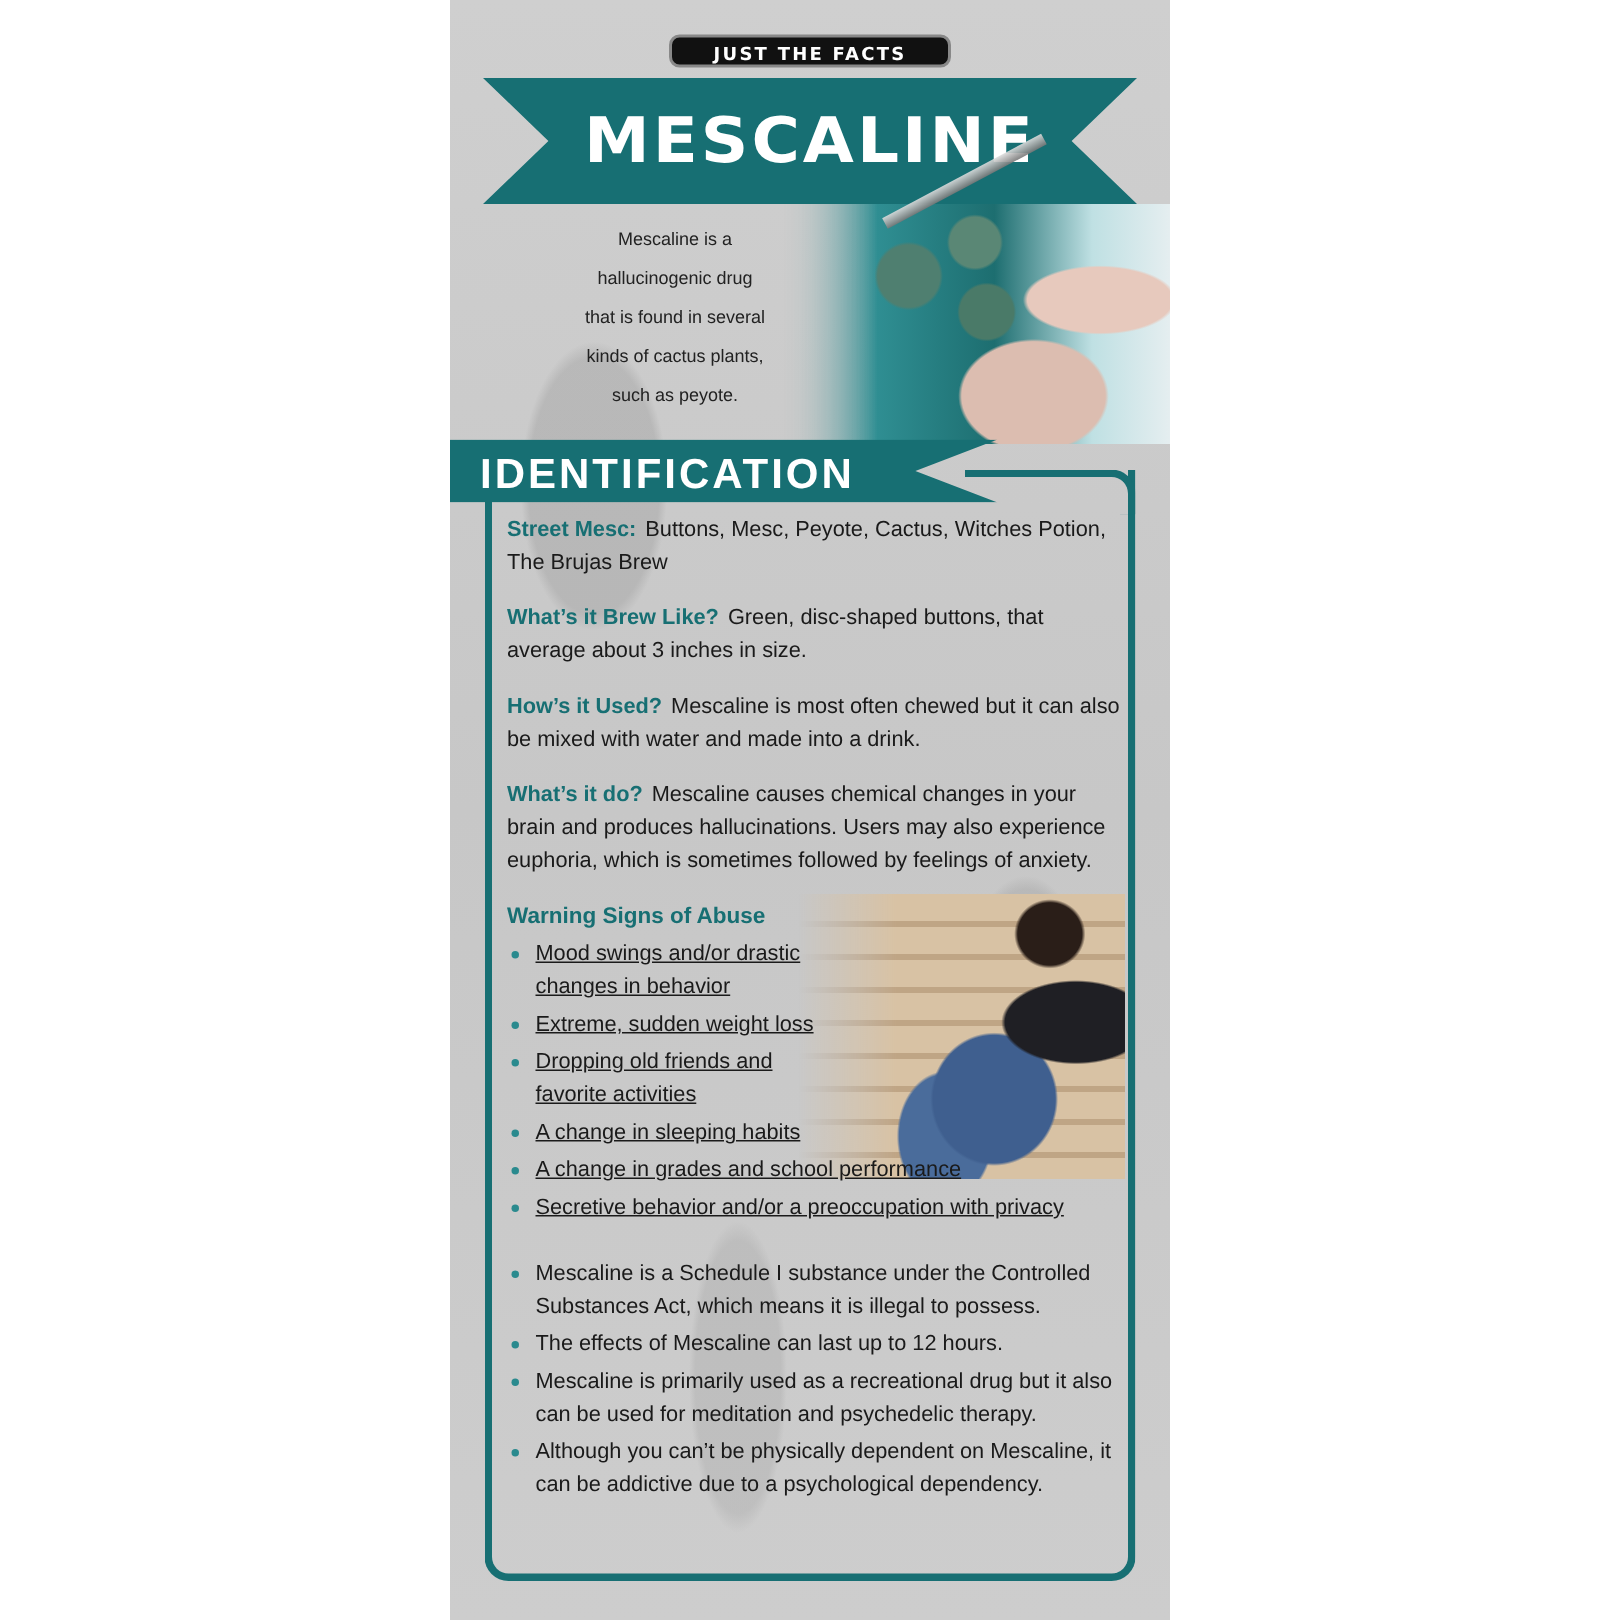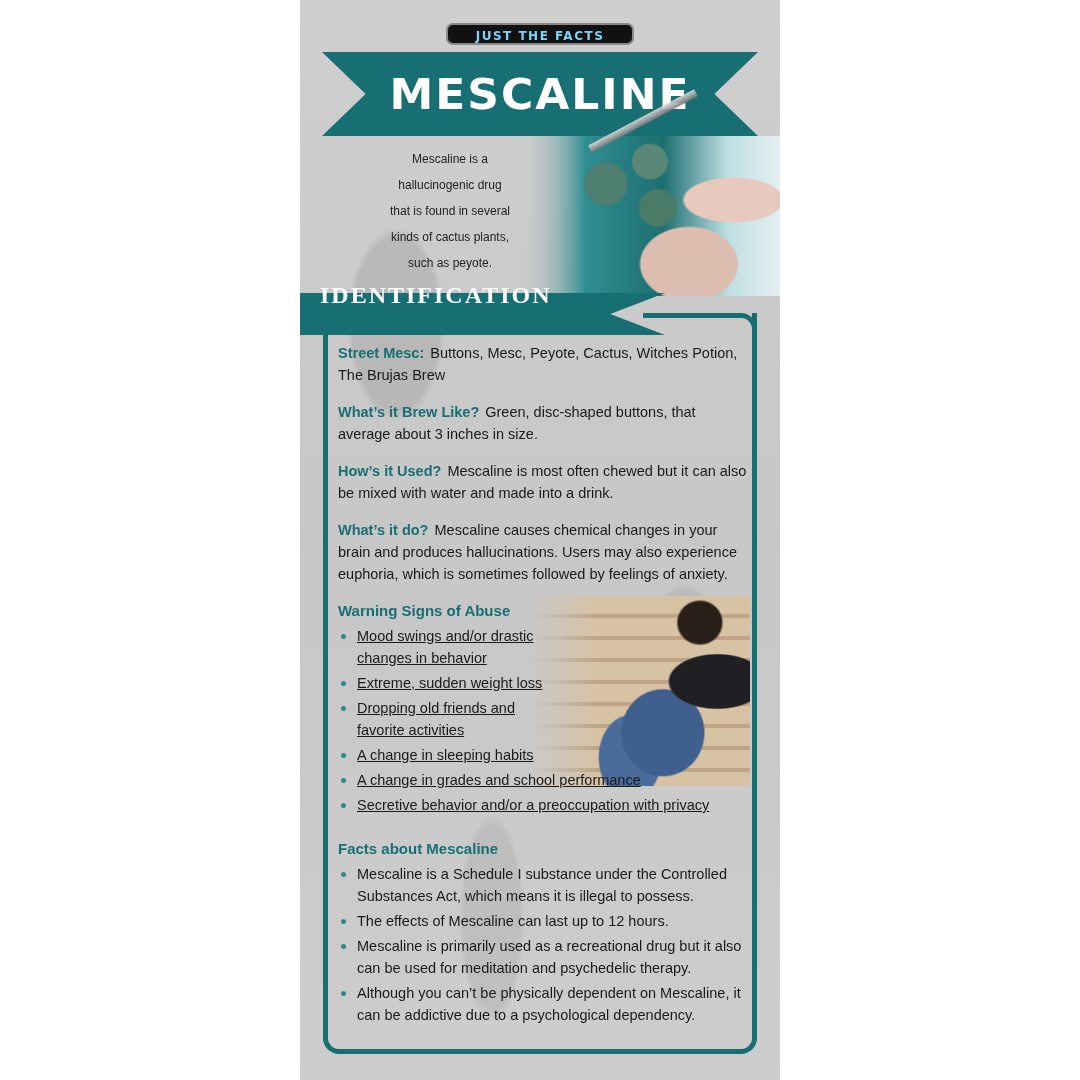--- a/index.html
+++ b/index.html
@@ -13,21 +13,21 @@
       radial-gradient(ellipse at 20% 30%, rgba(150,150,150,0.35) 0 8%, transparent 9%),
       radial-gradient(ellipse at 80% 60%, rgba(150,150,150,0.3) 0 6%, transparent 7%),
       radial-gradient(ellipse at 40% 85%, rgba(160,160,160,0.3) 0 7%, transparent 8%),
       radial-gradient(ellipse at 70% 20%, rgba(160,160,160,0.25) 0 5%, transparent 6%),
       linear-gradient(180deg, #cfcfcf 0%, #c7c7c7 50%, #cdcdcd 100%);
     overflow:hidden;
   }
   .pill {
     position:absolute; left:146px; top:23px; width:188px; height:22px;
     background:#111; border:2px solid #888; border-radius:7px;
-    color:#7dd3fc; font-family:"DejaVu Sans", sans-serif; font-weight:bold;
+    color:#ffffff; font-family:"DejaVu Sans", sans-serif; font-weight:bold;
     font-size:12px; letter-spacing:1.5px; text-align:center; line-height:22px;
     box-sizing:border-box;
   }
   .banner {
     position:absolute; left:22px; top:52px; width:436px; height:84px;
     background:#176f73;
     clip-path: polygon(0 0, 100% 0, 90% 50%, 100% 100%, 0 100%, 10% 50%);
     display:flex; align-items:center; justify-content:center;
   }
   .banner-title {
@@ -55,22 +55,22 @@
     position:absolute; left:290px; top:145px; width:120px; height:8px;
     background:linear-gradient(#ddd,#777); transform:rotate(-28deg); transform-origin:left center;
     opacity:0.9;
   }
   .section-banner {
     position:absolute; left:0; top:293px; width:365px; height:42px;
     background:#176f73;
     clip-path: polygon(0 0, 92% 0, 100% 0, 85% 50%, 100% 100%, 0 100%);
   }
   .section-title {
-    position:absolute; left:20px; top:282px; color:#fff; font-weight:bold;
-    font-size:24px; letter-spacing:2px; font-family:Liberation Serif, serif;
+    position:absolute; left:20px; top:300px; color:#fff; font-weight:bold;
+    font-size:28px; letter-spacing:2px; font-family:Liberation Sans, sans-serif;
   }
   .frame {
     position:absolute; left:23px; top:313px; width:434px; height:741px;
     border:5px solid #176f73; border-top:none; border-radius:0 0 16px 16px;
     box-sizing:border-box;
   }
   .frame-top {
     position:absolute; left:343px; top:313px; width:114px; height:30px;
     border-top:5px solid #176f73; border-right:5px solid #176f73;
     border-radius:0 16px 0 0; box-sizing:border-box;
@@ -149,21 +149,20 @@
     <div class="subhead">Warning Signs of Abuse</div>
     <ul class="warn-list" style="margin-bottom:22px;">
       <li>Mood swings and/or drastic changes in behavior</li>
       <li>Extreme, sudden weight loss</li>
       <li>Dropping old friends and favorite activities</li>
       <li>A change in sleeping habits</li>
       <li class="wide">A change in grades and school performance</li>
       <li class="wide">Secretive behavior and/or a preoccupation with privacy</li>
     </ul>
 
-    <div class="subhead">Facts about Mescaline</div>
     <ul>
       <li>Mescaline is a Schedule I substance under the Controlled Substances Act, which means it is illegal to possess.</li>
       <li>The effects of Mescaline can last up to 12 hours.</li>
       <li>Mescaline is primarily used as a recreational drug but it also can be used for meditation and psychedelic therapy.</li>
       <li>Although you can’t be physically dependent on Mescaline, it can be addictive due to a psychological dependency.</li>
     </ul>
   </div>
 </div>
 
 </body></html>

